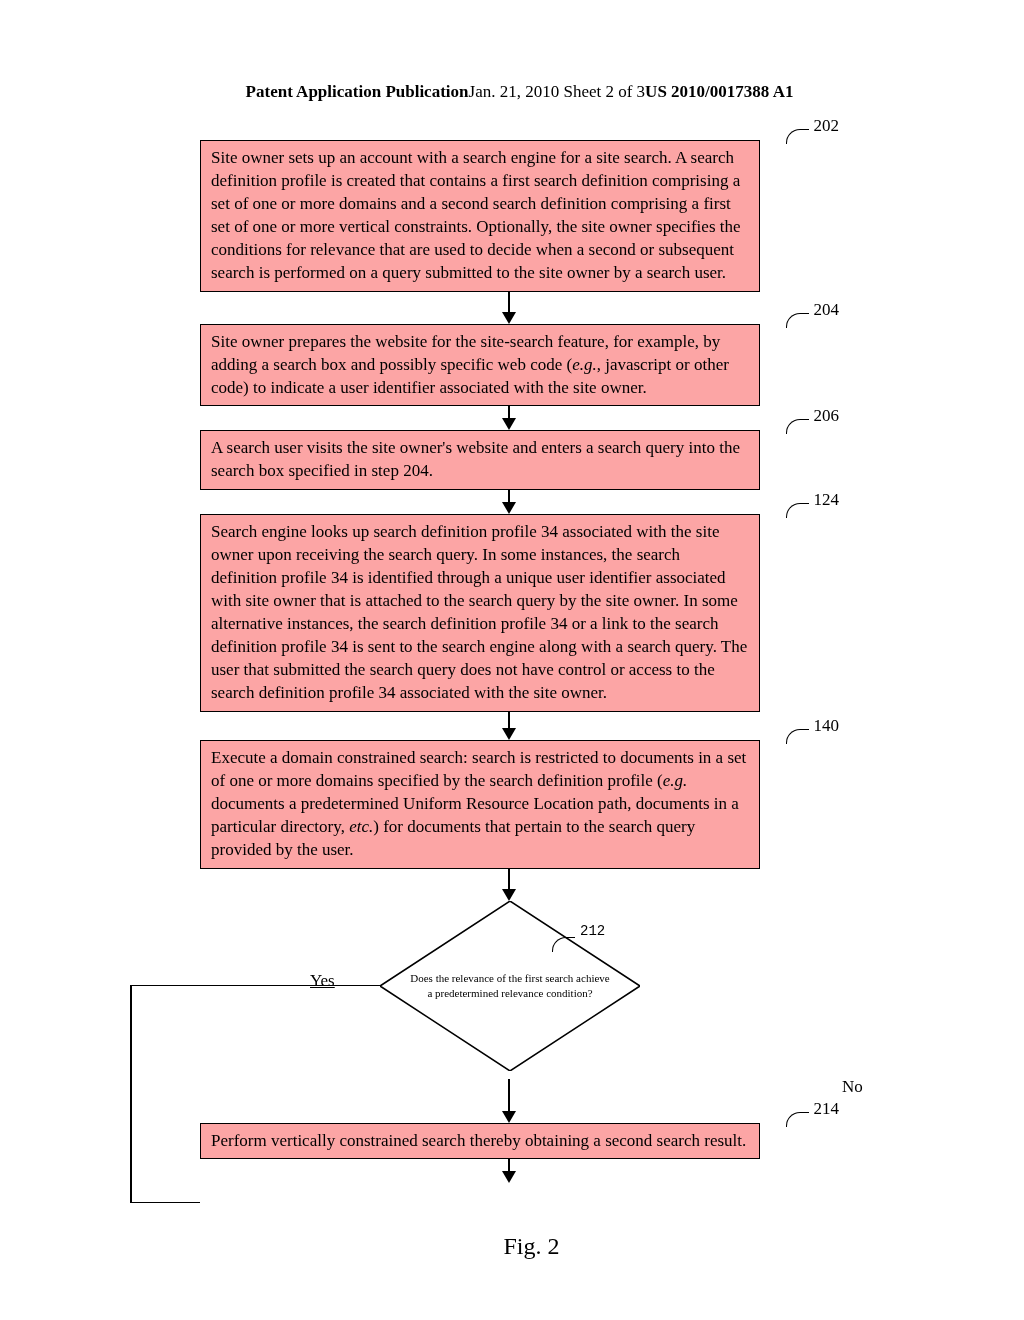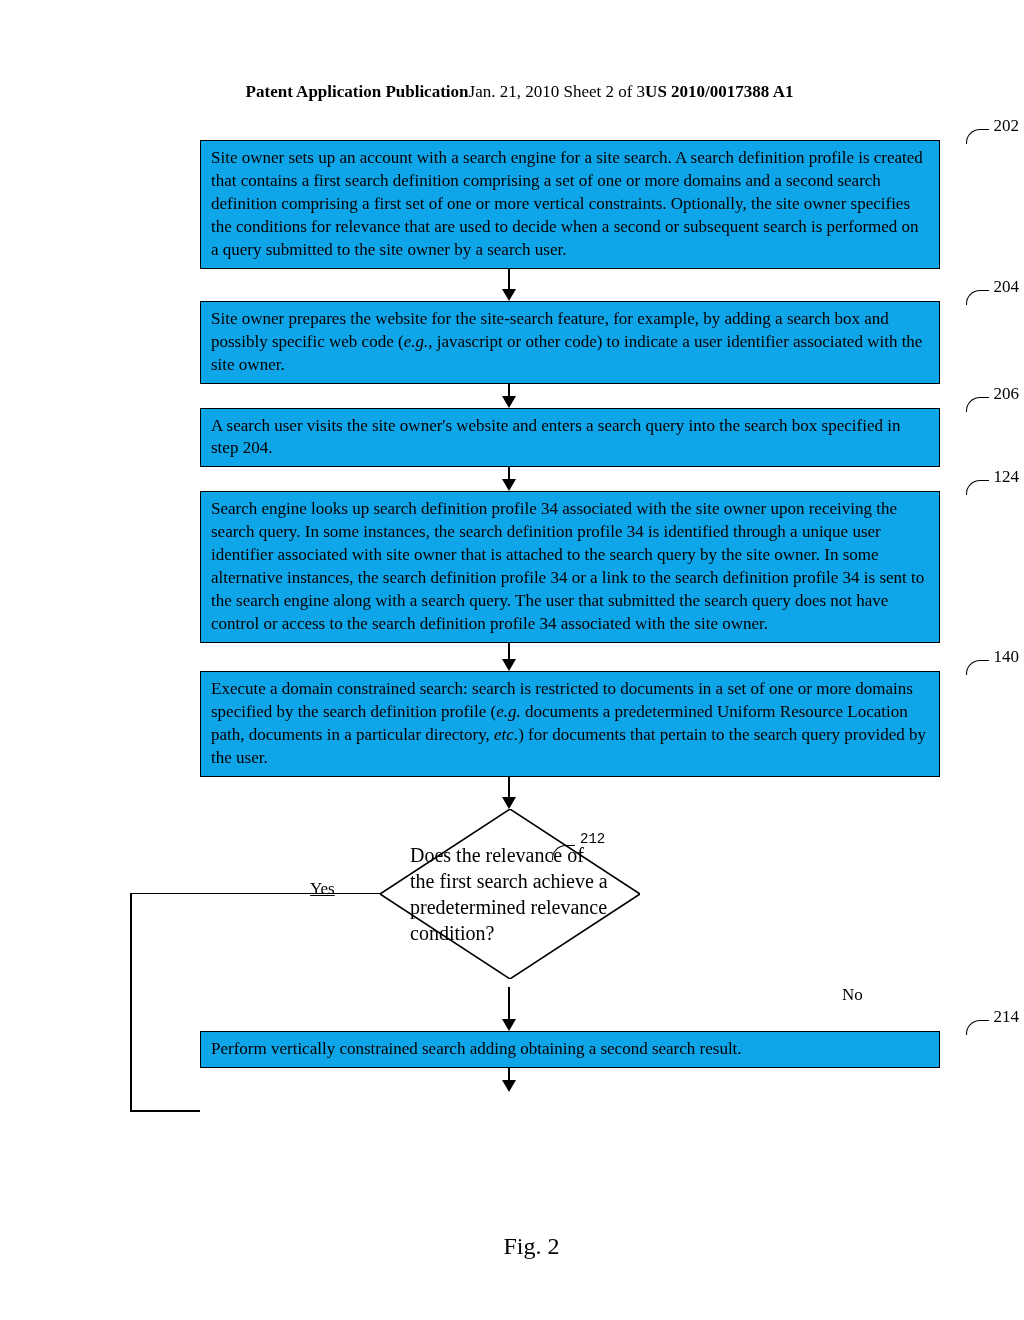--- a/index.html
+++ b/index.html
@@ -26,23 +26,23 @@
     position: absolute;
     top: 140px;
     left: 130px;
     width: 700px;
   }
   .box {
     border: 1.5px solid #000;
     padding: 6px 10px;
     font-size: 17px;
     line-height: 1.35;
-    background: #0ea5e9;
+    background: #fca5a5;
     margin-left: 70px;
-    width: 740px;
+    width: 560px;
     position: relative;
   }
   .ref {
     position: absolute;
     right: -80px;
     top: -26px;
     font-size: 17px;
   }
   .ref::before {
     content: "";
@@ -90,21 +90,22 @@
     width: 260px;
     height: 170px;
   }
   .diamond svg { position: absolute; left: 0; top: 0; }
   .diamond-text {
     position: absolute;
     left: 0; top: 0; right: 0; bottom: 0;
     display: flex;
     align-items: center;
     justify-content: center;
-    font-size: 20px;
+    text-align: center;
+    font-size: 11px;
     line-height: 1.3;
     padding: 0 30px;
   }
   .yes-label {
     position: absolute;
     left: 110px;
     top: 70px;
     font-size: 17px;
     text-decoration: underline;
   }
@@ -253,21 +254,21 @@
 
   <div class="no-label" style="position:relative; margin-left:390px; top:-4px; font-size:17px;">No</div>
   <div class="arrow-down" style="margin-top:-22px;">
     <div class="stem" style="height:34px"></div>
       <div class="head" style="top:32px"></div>
   </div>
   <div style="height:44px"></div>
 
   <div class="box">
     <span class="ref">214</span>
-    <span>Perform vertically constrained search adding obtaining a second search result.</span>
+    <span>Perform vertically constrained search thereby obtaining a second search result.</span>
   </div>
 
   <div class="arrow-down">
     <div class="stem" style="height:14px"></div>
       <div class="head" style="top:12px"></div>
   </div>
   <div style="height:24px"></div>
 
 
 </div>

